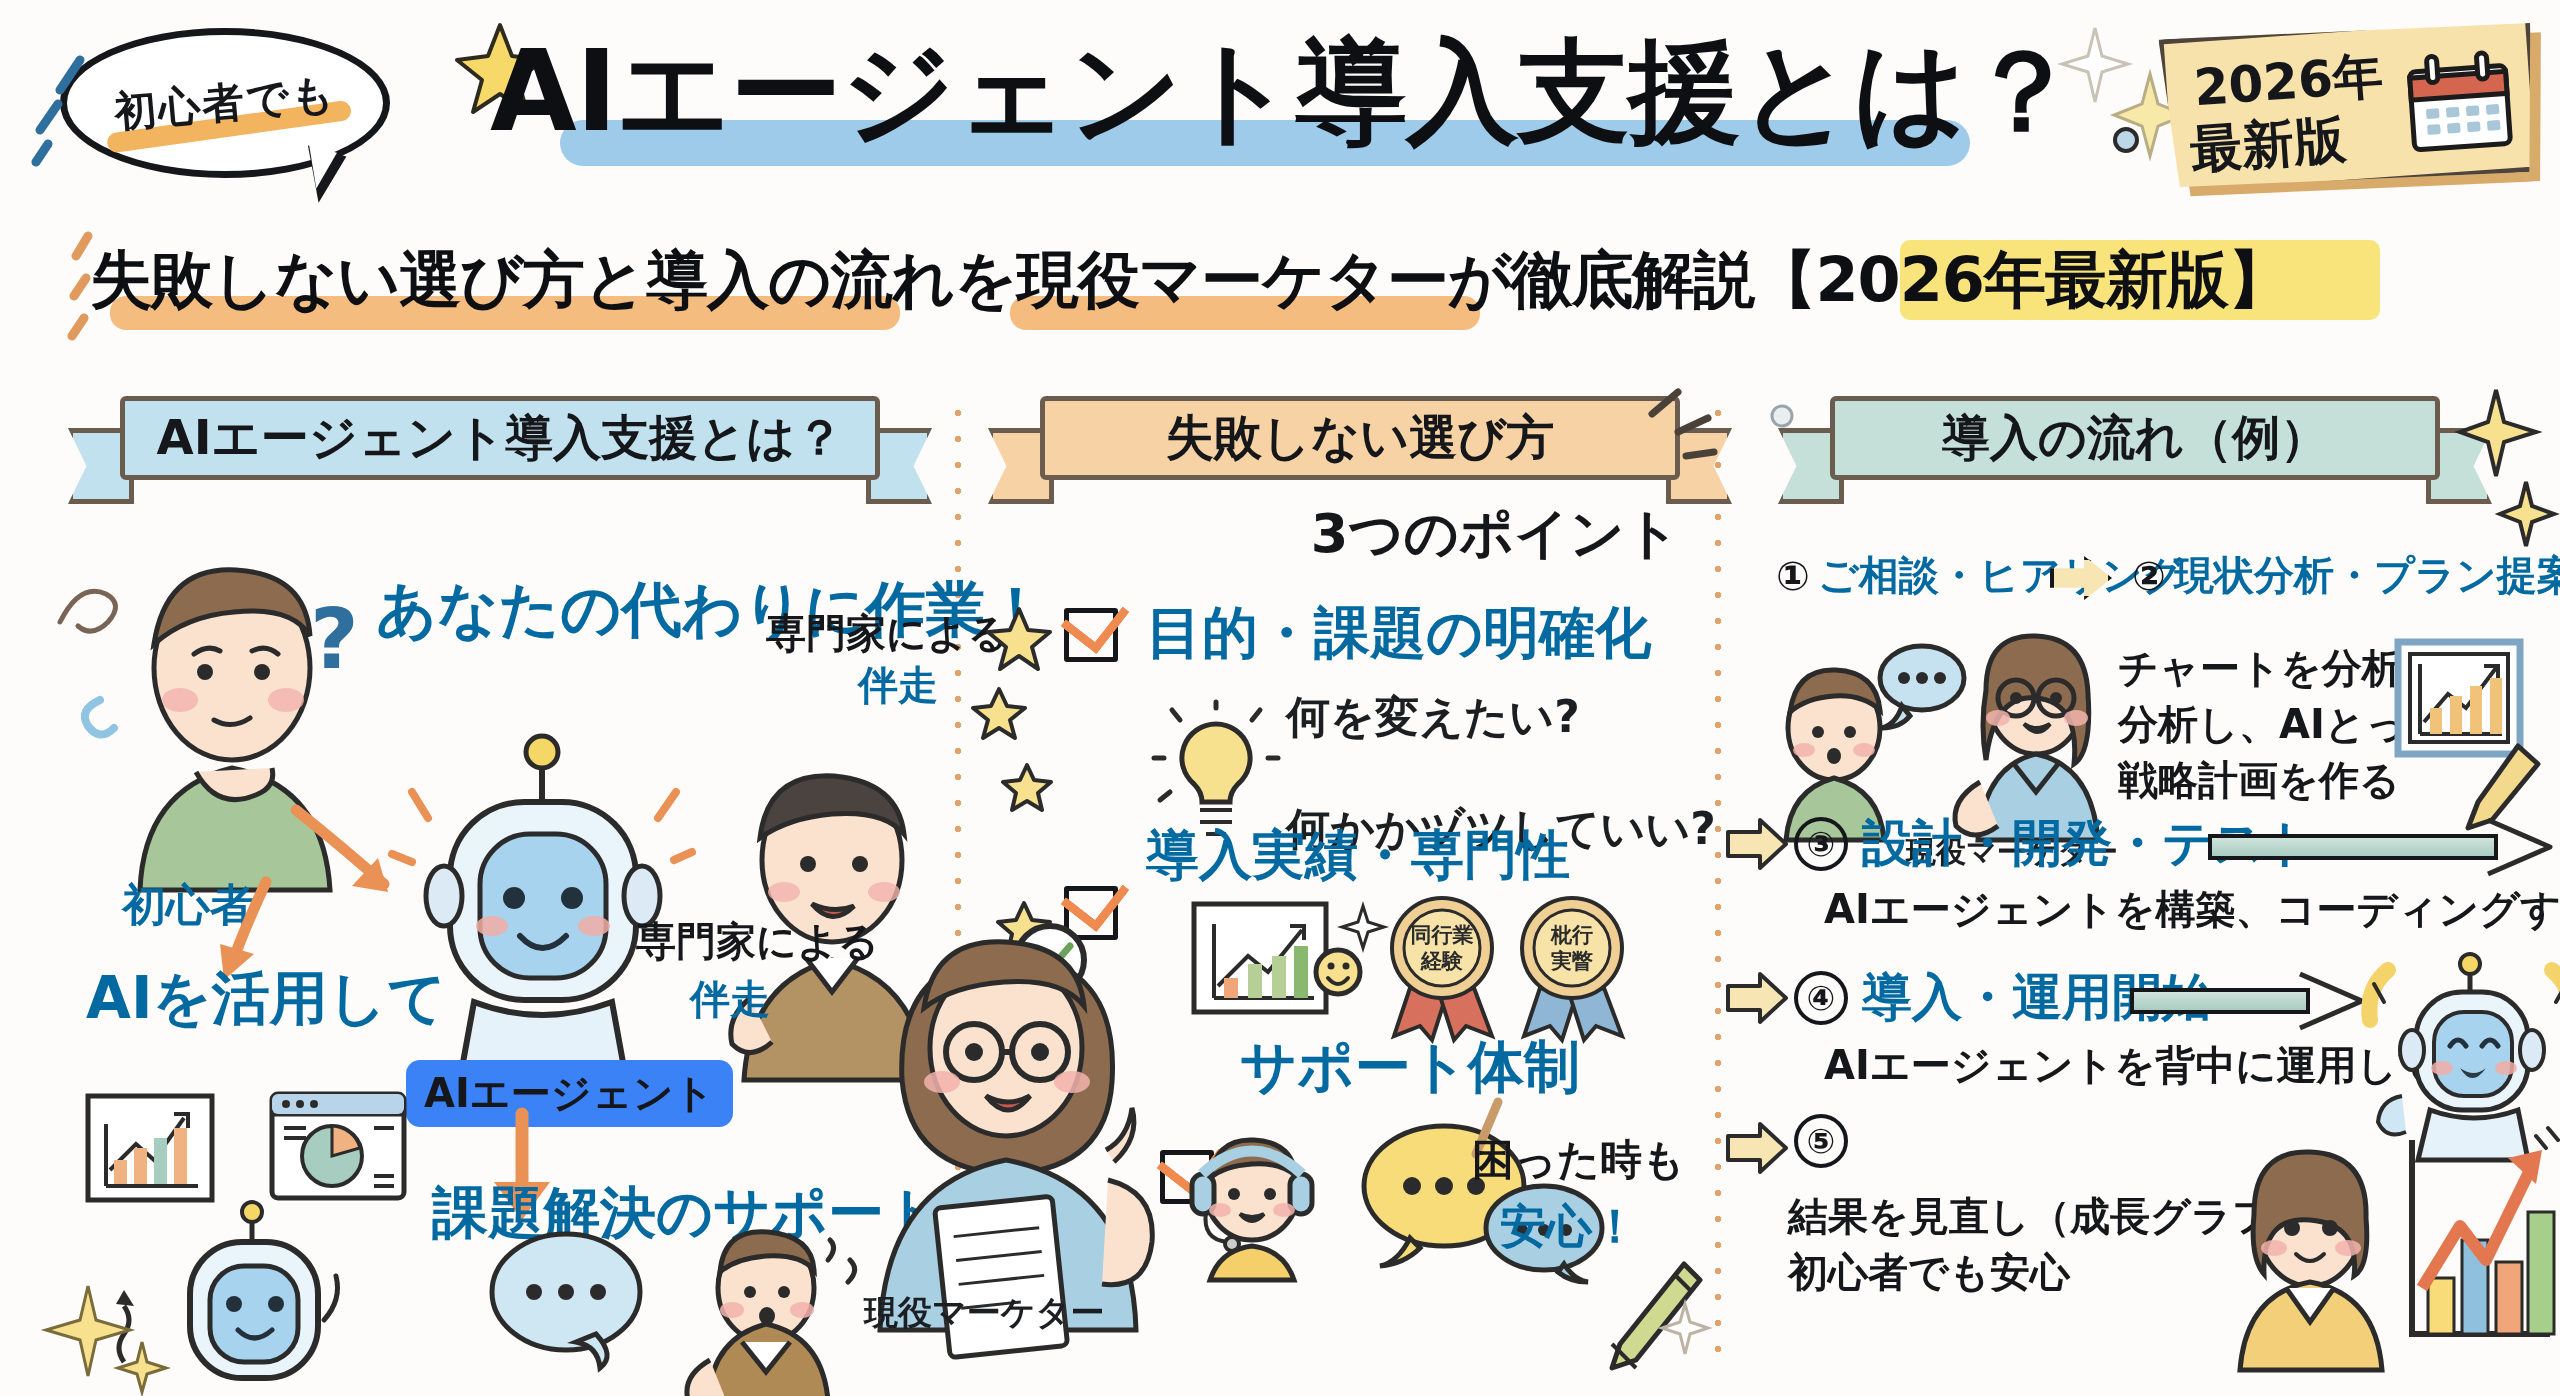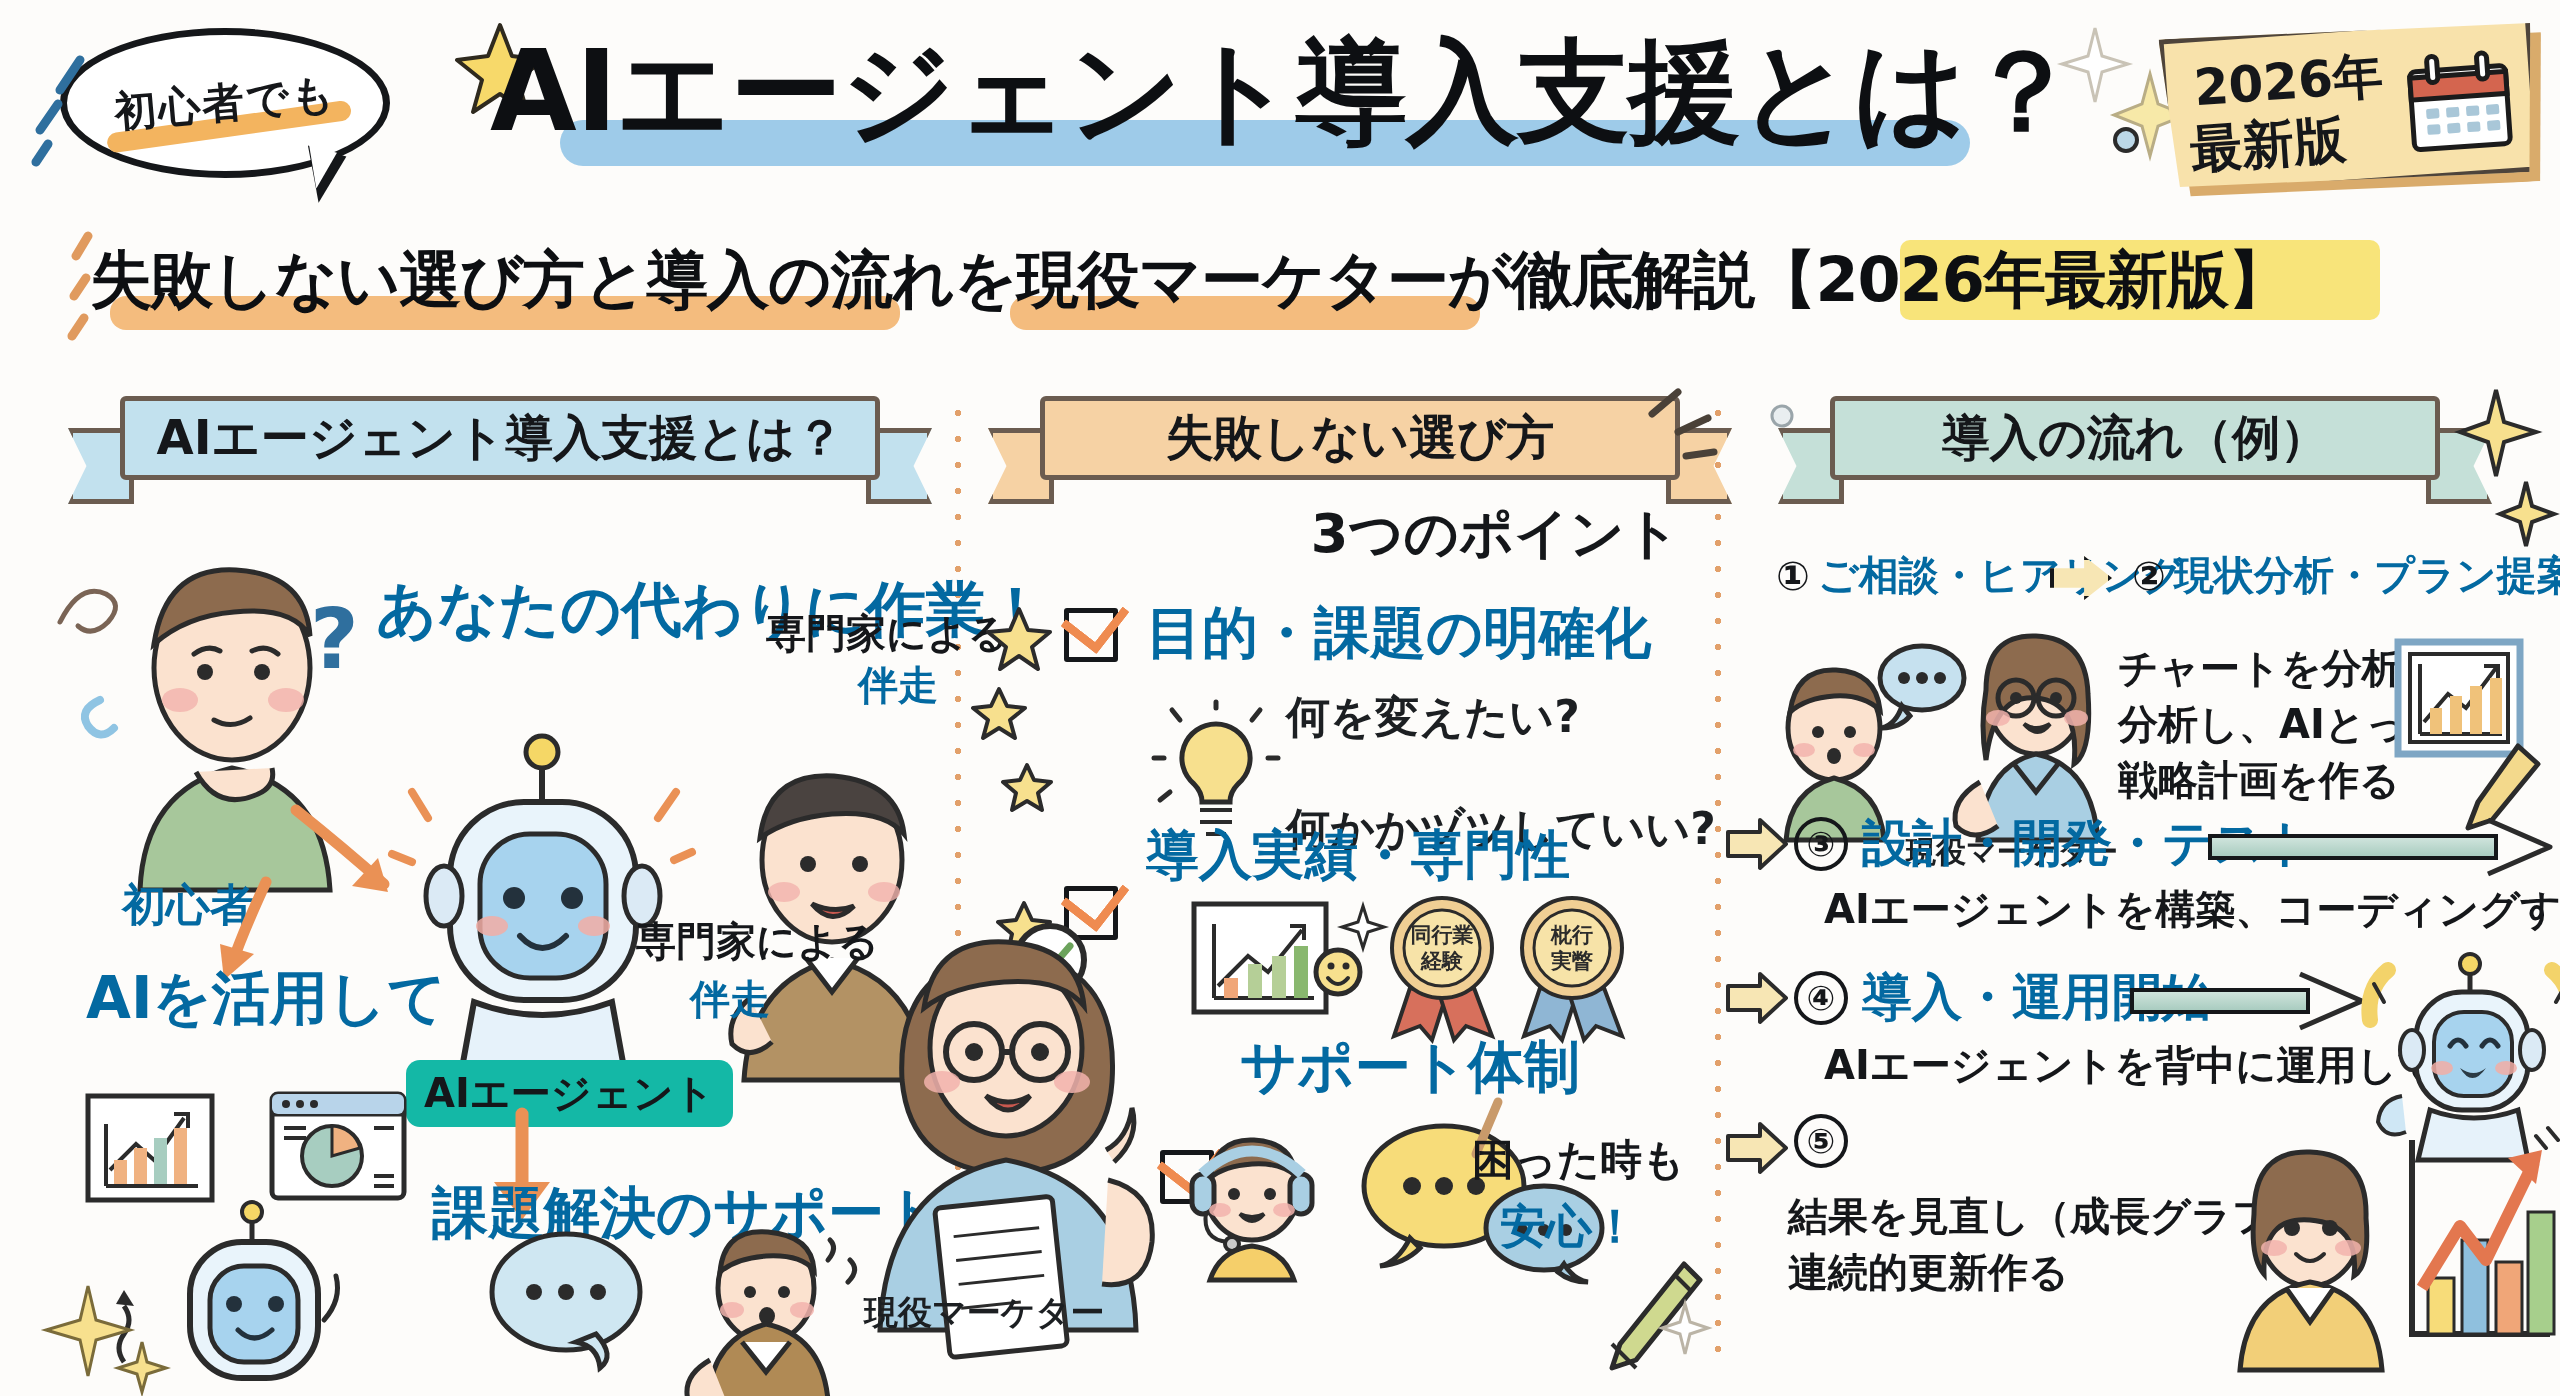--- a/index.html
+++ b/index.html
@@ -118,21 +118,21 @@
     border-radius: 8px; z-index: -1;
   }
   .hl-y .hl { background: #f8e06c; }
   .hl-o .hl { background: #f6c489; }
   .hl-b .hl { background: #b8d9ee; }
   .plain { font-weight: 800; color: #15171a; white-space: nowrap; }
   .cap { font-weight: 700; color: #1c1f22; }
 
   .chip {
     display: inline-block; padding: 6px 18px; border-radius: 14px;
-    background: #14b8a6; font-weight: 800; color: #15171a; white-space: nowrap;
+    background: #3b82f6; font-weight: 800; color: #15171a; white-space: nowrap;
   }
 
   
   .chk { position: relative; width: 54px; height: 54px; }
   .chk .box { position: absolute; inset: 0; border: 5px solid #15171a; border-radius: 3px; }
   .chk .tick {
     position: absolute; left: 8px; top: -16px; width: 46px; height: 54px;
     border-right: 9px solid #ef8b50; border-bottom: 9px solid #ef8b50;
     transform: rotate(38deg); border-radius: 2px;
   }
@@ -701,21 +701,21 @@
   </svg>
 
   <svg class="abs" style="left:1726px;top:1122px;width:62px;height:52px">
     <path d="M2 14 H34 V2 L60 26 L34 50 V38 H2 Z" fill="#f7e6b4" stroke="#2b2b2b" stroke-width="4" stroke-linejoin="round"></path>
   </svg>
   <div class="abs" style="left:1794px;top:1114px;display:flex;align-items:center;gap:14px">
     <span class="circnum">⑤</span>
   </div>
   <div class="abs" style="left:1788px;top:1188px">
     <div class="plain" style="font-size:40px;line-height:56px">結果を見直し（成長グラフ）を</div>
-    <div class="plain" style="font-size:40px;line-height:56px">連続的更新作る</div>
+    <div class="plain" style="font-size:40px;line-height:56px">初心者でも安心</div>
   </div>
 
   <svg class="abs" style="left:2230px;top:1140px;width:160px;height:230px">
     <ellipse cx="80" cy="84" rx="52" ry="62" fill="#fbe2cf" stroke="#2b2b2b" stroke-width="5"></ellipse>
     <path d="M24 74 q0-64 56-62 q58 2 56 66 q4 48-12 58 q6-52-44-56 q-48-4-46 54 q-14-16-10-60z" fill="#8d6b4e" stroke="#2b2b2b" stroke-width="5"></path>
     <circle cx="62" cy="88" r="8" fill="#2b2b2b"></circle>
       <circle cx="100" cy="88" r="8" fill="#2b2b2b"></circle>
     <ellipse cx="44" cy="108" rx="13" ry="8" fill="#f2b3ad" opacity=".85"></ellipse>
     <ellipse cx="118" cy="108" rx="13" ry="8" fill="#f2b3ad" opacity=".85"></ellipse>
     <path d="M66 114 q14 14 28 0" stroke="#2b2b2b" stroke-width="4" fill="none" stroke-linecap="round"></path>

